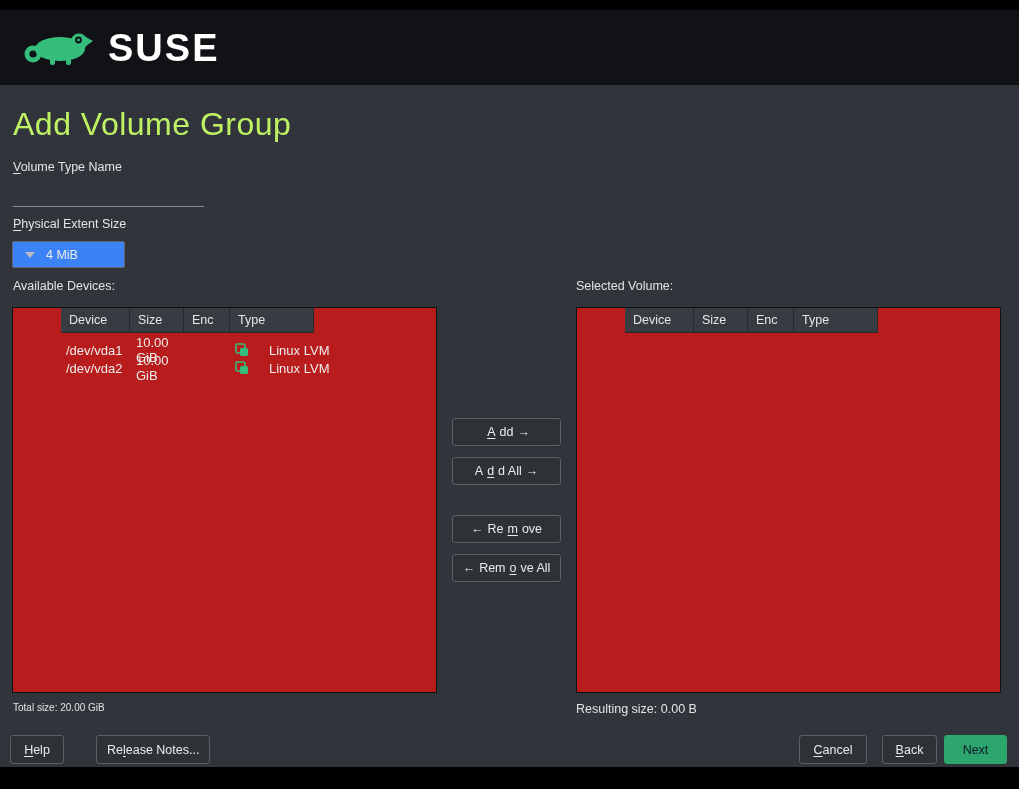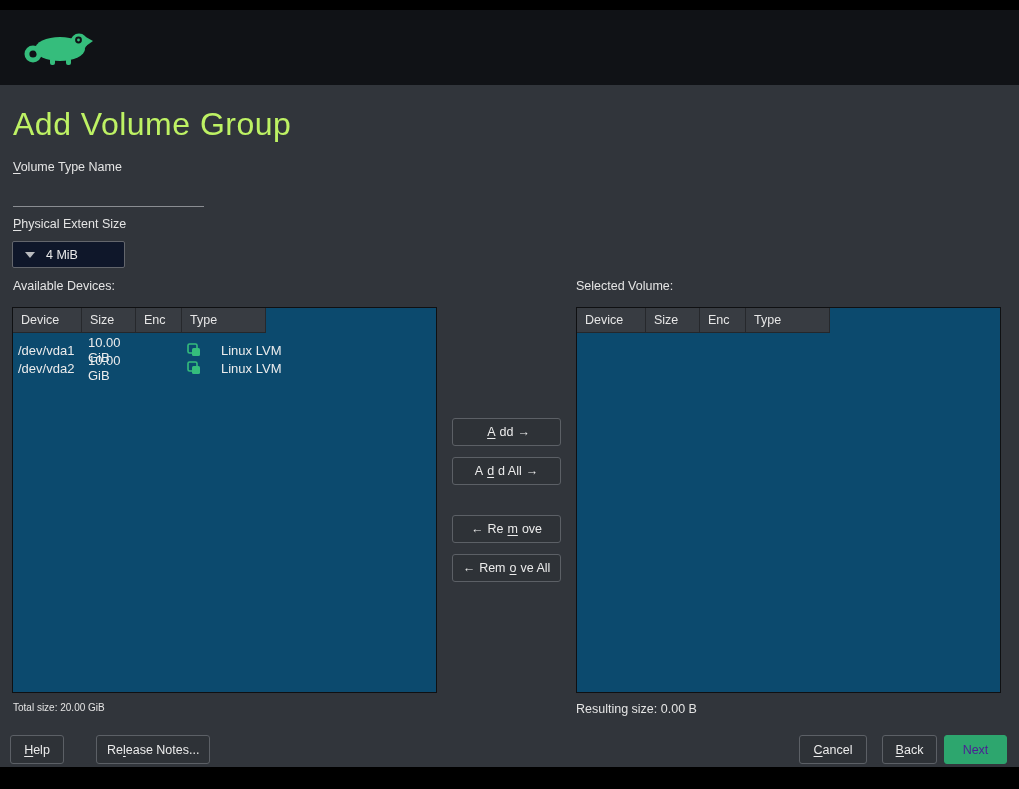--- a/index.html
+++ b/index.html
@@ -36,34 +36,34 @@
   .vg-label { left:13px; top:160px; }
   .vg-input {
     position:absolute; left:13px; top:186px; width:191px; height:21px;
     background:transparent; border:none; border-bottom:1px solid #8a8d92;
     color:#ffffff; font-size:13px; outline:none; padding:0;
     font-family:"Liberation Sans", sans-serif;
   }
   .pe-label { left:13px; top:217px; }
   .combo {
     position:absolute; left:12px; top:241px; width:113px; height:27px;
-    border:1px solid #63666c; background:#0f172a; border-radius:2px;
+    border:1px solid #63666c; background:#3b82f6; border-radius:2px;
     display:flex; align-items:center; font-size:12.5px; color:#eaeaea;
     cursor:default;
   }
   .combo-arrow {
     width:0; height:0; margin:0 11px 0 12px;
     border-left:5px solid transparent; border-right:5px solid transparent;
     border-top:6px solid #b9bbbe;
   }
   .avail-label { left:13px; top:279px; }
   .sel-label  { left:576px; top:279px; }
   .devtable {
     position:absolute; top:307px; width:425px; height:386px;
-    background:#0c4a6e; border:1px solid #0f1012;
+    background:#b91c1c; border:1px solid #0f1012;padding-left:48px;
   }
   .devtable.left  { left:12px; }
   .devtable.right { left:576px; }
   .thead { display:flex; height:25px; }
   .th {
     background:#383c42; border-right:1px solid #26282c; border-bottom:1px solid #25272b;
     padding:5px 8px 0 8px; font-size:12.5px; color:#e6e6e6;
   }
   .th-device { width:69px; }
   .th-size   { width:54px; }
@@ -92,38 +92,39 @@
     position:absolute; top:735px; height:29px;
     background:#2e3237; border:1px solid #5c6066; border-radius:3px;
     color:#ebebeb; font-size:12.5px;
     display:inline-flex; align-items:center; justify-content:center;
     padding:0 10px; cursor:default; white-space:nowrap;
   }
   .btn-help    { left:10px;  width:54px; }
   .btn-release { left:96px; }
   .btn-cancel  { left:799px; width:68px; }
   .btn-back    { left:882px; width:55px; }
-  .btn-next    { left:944px; width:63px; background:#2da66e; border-color:#2da66e; color:#4c1d95; }
+  .btn-next    { left:944px; width:63px; background:#2da66e; border-color:#2da66e; color:#0f172a; }
 </style>
 </head>
 <body>
 
 <div class="header">
   <div class="brand">
     <svg width="74" height="46" viewBox="0 0 74 46" aria-hidden="true">
       <circle cx="13" cy="29" r="8.5" fill="#35bd7c"></circle>
       <circle cx="13" cy="29" r="3.6" fill="#101216"></circle>
       <ellipse cx="40" cy="24" rx="25" ry="12" fill="#35bd7c"></ellipse>
       <circle cx="59" cy="17" r="8.5" fill="#35bd7c"></circle>
       <path d="M64 11 L73 16 L66 21 Z" fill="#35bd7c"></path>
       <rect x="30" y="33" width="5" height="7" rx="2" fill="#35bd7c"></rect>
       <rect x="46" y="33" width="5" height="7" rx="2" fill="#35bd7c"></rect>
       <circle cx="58.5" cy="15" r="3.4" fill="#101216"></circle>
       <circle cx="58.5" cy="15" r="1.4" fill="#35bd7c"></circle>
     </svg>
+    <span class="wordmark">SUSE</span>
   </div>
 </div>
 
 <div class="main"></div>
 
 <div class="page-title">Add Volume Group</div>
 
 <div class="lbl vg-label"><span></span><span class="u">V</span><span>olume Type Name</span></div>
 <input class="vg-input" type="text" value="" style="">
 

